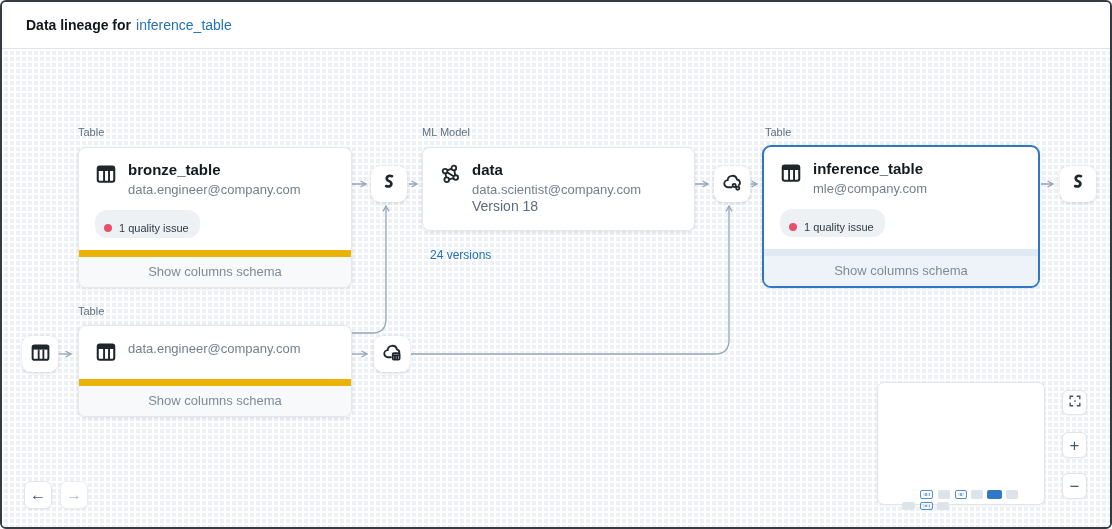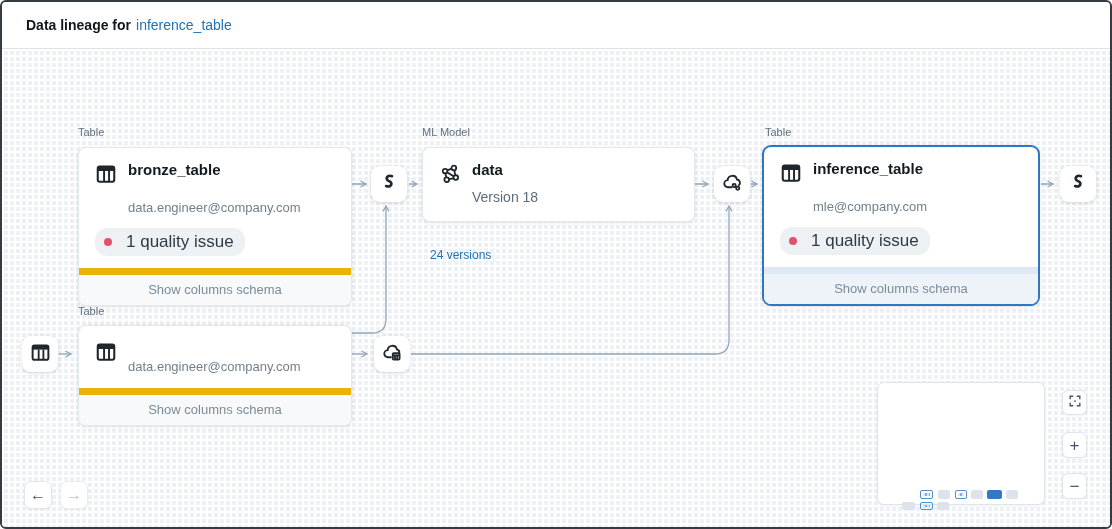--- a/index.html
+++ b/index.html
@@ -32,26 +32,26 @@
   }
   .card {
     position:absolute; z-index:3; background:#fff; border:1px solid #e3e8ec;
     border-radius:8px; box-shadow:0 1px 4px rgba(16,36,56,.10);
   }
   .card.selected { border:2px solid #2f76c4; border-radius:9px; }
   .card-body { padding:13px 16px 12px; }
   .title-row { display:flex; gap:11px; align-items:flex-start; }
   .entity-icon { flex:0 0 auto; margin-top:2px; }
   .entity-name { font-size:15px; font-weight:700; color:#141b20; line-height:1.25; }
-  .entity-owner { font-size:13px; color:#73808c; line-height:1.35; margin-top:19px; }
+  .entity-owner { font-size:13px; color:#73808c; line-height:1.35; margin-top:1px; }
   .badge-row { margin-top:12px; }
   .quality-badge {
-    display:inline-flex; align-items:center; gap:14px;
-    background:#eef1f3; border-radius:12px; padding:4px 11px 4px 9px;
-    font-size:17px; color:#2e3b46; cursor:pointer;
+    display:inline-flex; align-items:center; gap:7px;
+    background:#eef1f3; border-radius:12px; padding:12px 11px 4px 9px;
+    font-size:11px; color:#2e3b46; cursor:pointer;
   }
   .quality-dot { width:8px; height:8px; border-radius:50%; background:#e5516d; }
   .card-footer {
     border-top:7px solid #eab308; background:#f7f9fa; text-align:center;
     padding:7px 0 8px; font-size:13px; color:#7d8b99; cursor:pointer;
     border-radius:0 0 7px 7px;
   }
   .card.selected .card-footer { background:#eef3f9; border-top-color:#dfe9f4; }
   .version-label { margin-top:0; font-size:14px; color:#5d6c7a; }
   .canvas-link {
@@ -157,20 +157,21 @@
             <svg width="22" height="22" viewBox="0 0 16 16" fill="none" stroke="#1f272d" stroke-width="1.3">
               <path d="M4.4 5.9 L10.8 3.6 M10.8 3.6 L12.2 10.6 M12.2 10.6 L5.6 12.2 M5.6 12.2 L4.4 5.9 M4.4 5.9 L12.2 10.6"></path>
               <circle cx="4.4" cy="5.9" r="1.7" fill="#fff"></circle>
               <circle cx="10.8" cy="3.6" r="1.7" fill="#fff"></circle>
               <circle cx="12.2" cy="10.6" r="1.7" fill="#fff"></circle>
               <circle cx="5.6" cy="12.2" r="1.7" fill="#fff"></circle>
             </svg>
           </span>
           <div>
             <div class="entity-name">data</div>
+            <div class="entity-owner">data.scientist@company.com</div>
           </div>
         </div>
         <div class="version-label" style="margin-left:33px;">Version 18</div>
       </div>
     </div>
     <div class="canvas-link" style="left:428px; top:199px;">24 versions</div>
 
     <div class="card selected" style="left:760px; top:96px; width:278px;">
       <div class="card-body">
         <div class="title-row">

